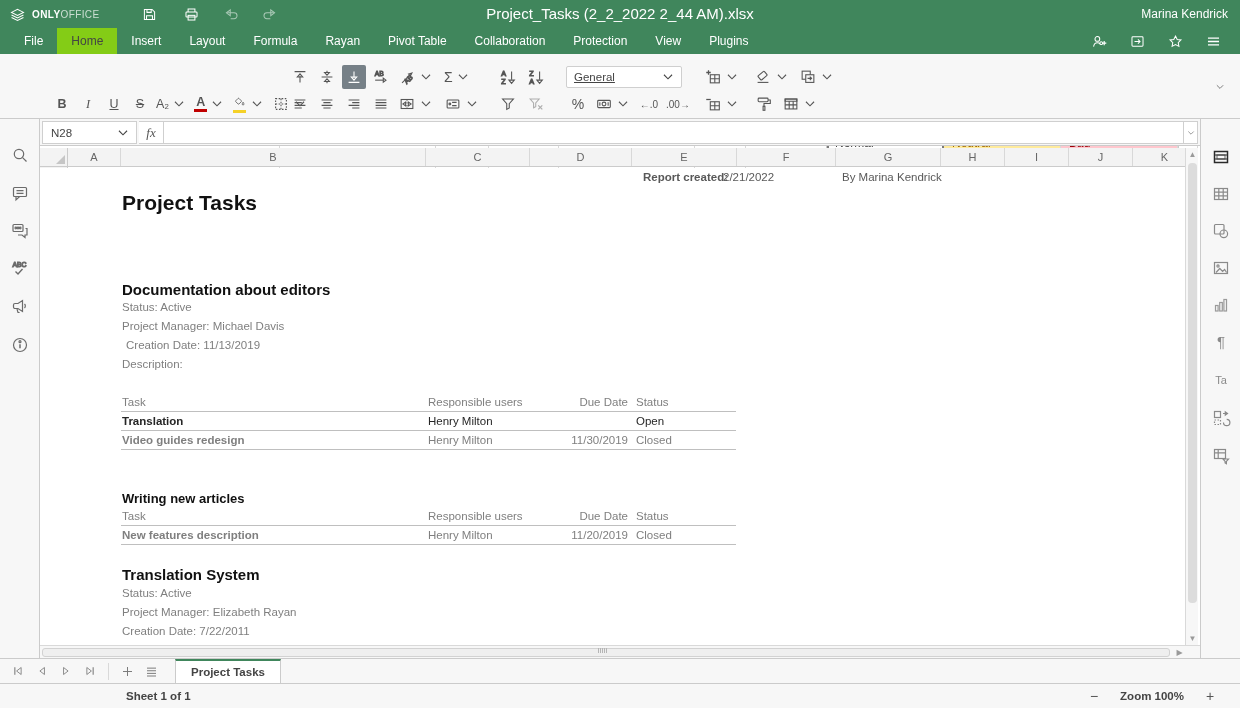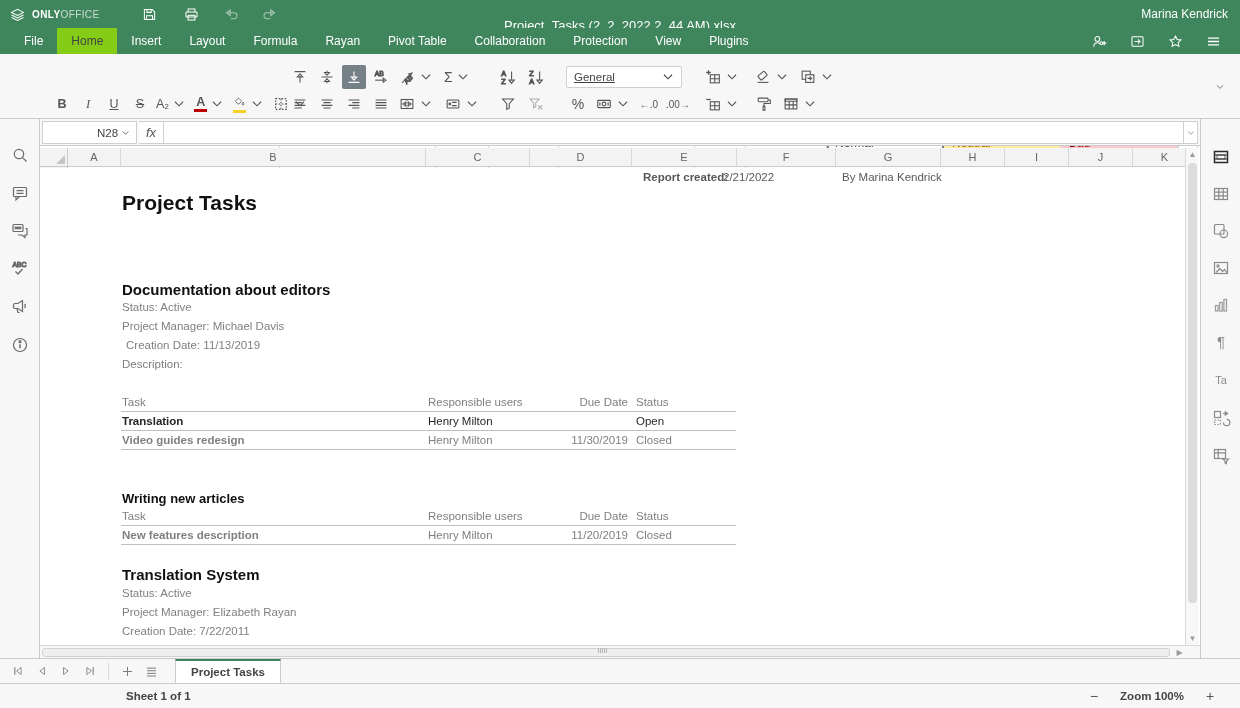--- a/index.html
+++ b/index.html
@@ -13,21 +13,21 @@
 
   
   #titlebar { left:0; top:0; width:1240px; height:28px; background:#40865c; display:flex; align-items:center; color:#fff; }
   #logo { display:flex; align-items:center; gap:6px; padding-left:9px; width:110px; }
   #logo .ic { width:17px; height:17px; }
   #logo-text { font-size:10px; letter-spacing:.4px; }
   #logo-text .bold { font-weight:bold; }
   #logo-text .light { opacity:.72; }
   .tb-icon { width:34px; height:28px; display:flex; align-items:center; justify-content:center; color:#fff; }
   .tb-icon .ic { width:17px; height:17px; }
-  #doc-title { position:absolute; left:300px; right:300px; top:0; height:28px; line-height:28px; text-align:center; font-size:13px; color:#fff;margin-top:12px; }
+  #doc-title { position:absolute; left:300px; right:300px; top:0; height:28px; line-height:28px; text-align:center; font-size:15px; color:#fff; }
   #user-name { position:absolute; right:12px; top:0; height:28px; line-height:28px; font-size:12px; color:#fff; }
 
   
   #tabrow { left:0; top:28px; width:1240px; height:26px; background:#40865c; display:flex; align-items:flex-end; }
   #menu-tabs { display:flex; height:26px; padding-left:10px; }
   .mtab { height:26px; line-height:26px; padding:0 14px; font-size:12px; color:#fff; cursor:default; }
   .mtab.active { background:#84cc16; color:#444; }
   #tabrow-right { position:absolute; right:8px; top:28px; height:26px; display:flex; align-items:center; color:#fff; }
   #tabrow-right .tb-icon { height:26px; width:38px; }
 
@@ -48,22 +48,22 @@
   .vstack { display:flex; flex-direction:column; align-items:center; }
   .tsep { position:absolute; top:66px; width:1px; height:48px; background:#d9d9d9; }
   #styles-gallery { position:absolute; left:826px; top:67px; height:44px; display:flex; border:1px solid #c9c9c9; background:#fff; }
   .cstyle { width:117px; height:42px; line-height:42px; padding-left:8px; font-size:12px; border-right:1px solid #d9d9d9; }
   .cstyle.sel { outline:2px solid #7a7a7a; outline-offset:-2px; }
   #collapse-toolbar { left:1206px; top:76px; width:28px; height:22px; color:#666; display:flex; align-items:center; justify-content:center; }
 
   
   #fbar-strip { left:0; top:119px; width:1240px; height:27px; background:#f7f7f7; border-bottom:1px solid #cbcbcb; }
   #name-box { left:42px; top:121px; width:95px; height:23px; background:#fff; border:1px solid #cfcfcf; display:flex; align-items:center; font-size:11.5px; padding:0 4px 0 8px; }
-  #name-box .lbl { flex:1;margin-left:46px; }
-  #fx-btn { left:139px; top:121px; width:25px; height:23px; background:#fff; border:1px solid #cfcfcf; border-left:none; display:flex; align-items:center; justify-content:center; font-family:Liberation Sans, sans-serif; font-style:italic; font-size:13px; color:#555; }
+  #name-box .lbl { flex:1; }
+  #fx-btn { left:139px; top:121px; width:25px; height:23px; background:#fff; border:1px solid #cfcfcf; border-left:none; display:flex; align-items:center; justify-content:center; font-family:Liberation Serif, serif; font-style:italic; font-size:13px; color:#555; }
   #formula-input { left:164px; top:121px; width:1020px; height:23px; background:#fff; border:1px solid #cfcfcf; border-left:none; font-size:11.5px; line-height:21px; padding-left:6px; }
   #fbar-chev { left:1184px; top:121px; width:14px; height:23px; background:#fff; border:1px solid #cfcfcf; border-left:none; color:#777; display:flex; align-items:center; justify-content:center; }
 
   
   #left-rail { left:0; top:119px; width:40px; height:539px; background:#f7f7f7; border-right:1px solid #cbcbcb; }
   #right-rail { left:1200px; top:119px; width:40px; height:539px; background:#f7f7f7; border-left:1px solid #cbcbcb; }
   .rail-icon { position:absolute; left:10px; width:20px; height:20px; color:#6b6b6b; }
   .rail-icon .ic { width:20px; height:20px; }
   #right-rail .rail-icon { color:#8a8a8a; }
   #right-rail .rail-icon.on { color:#2a2a2a; }

